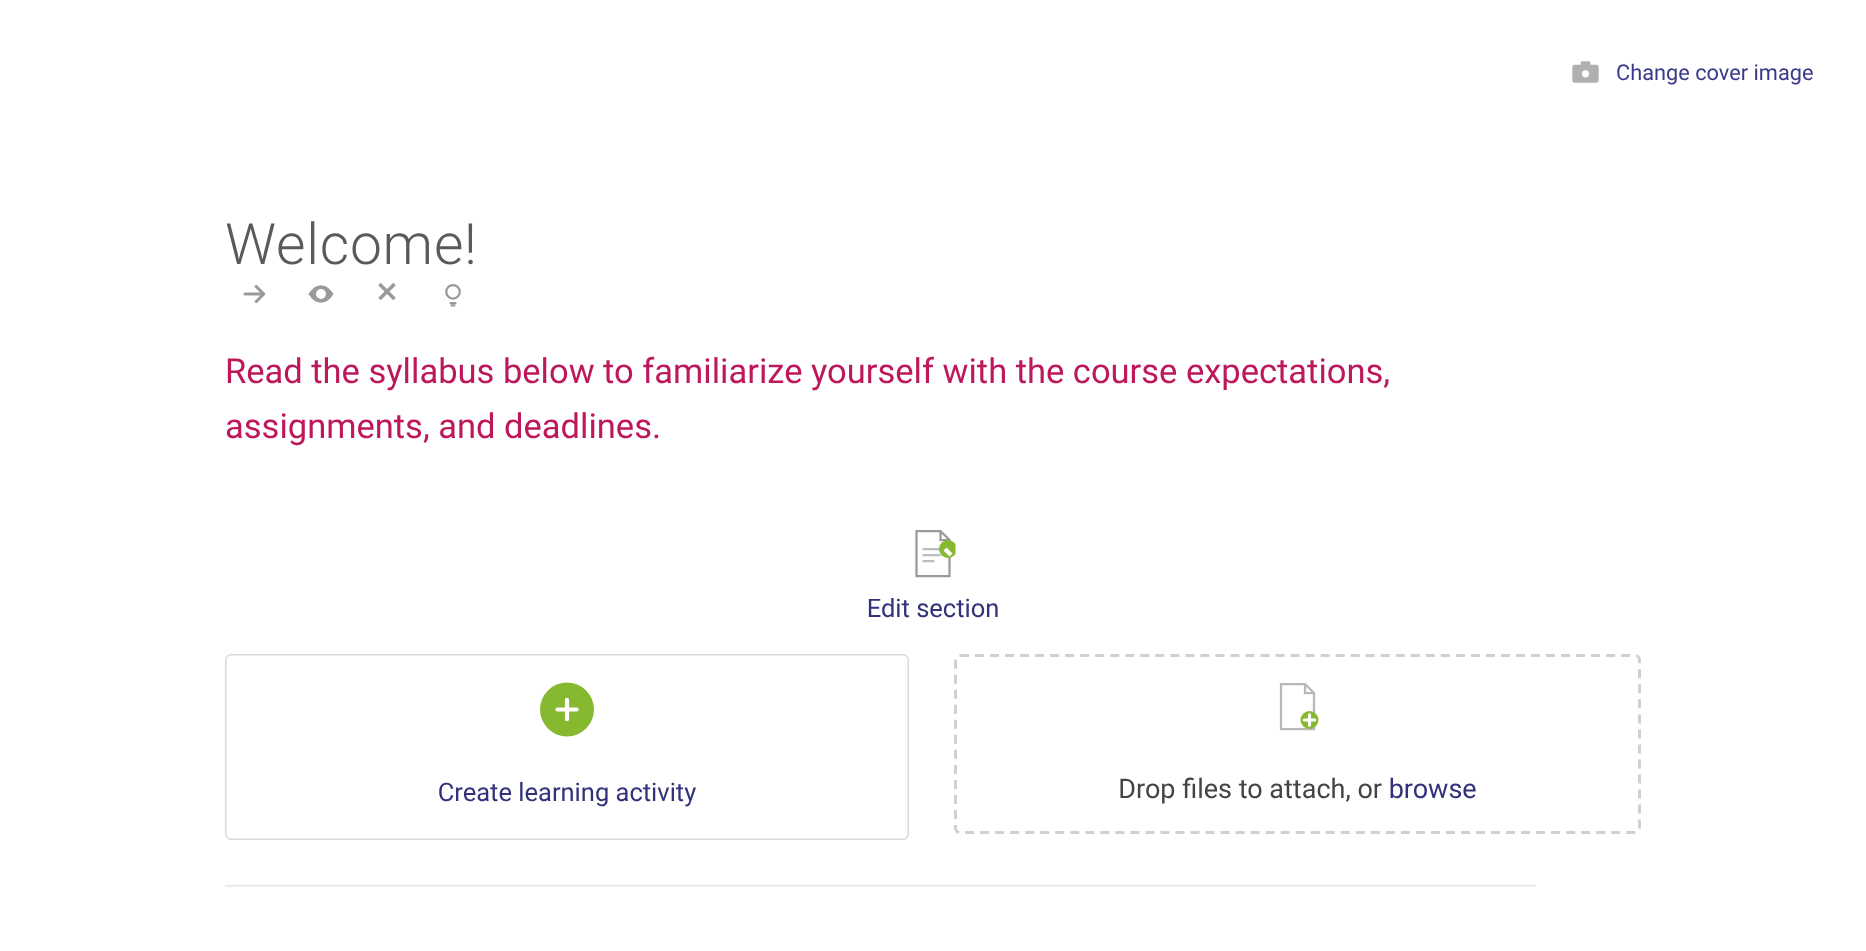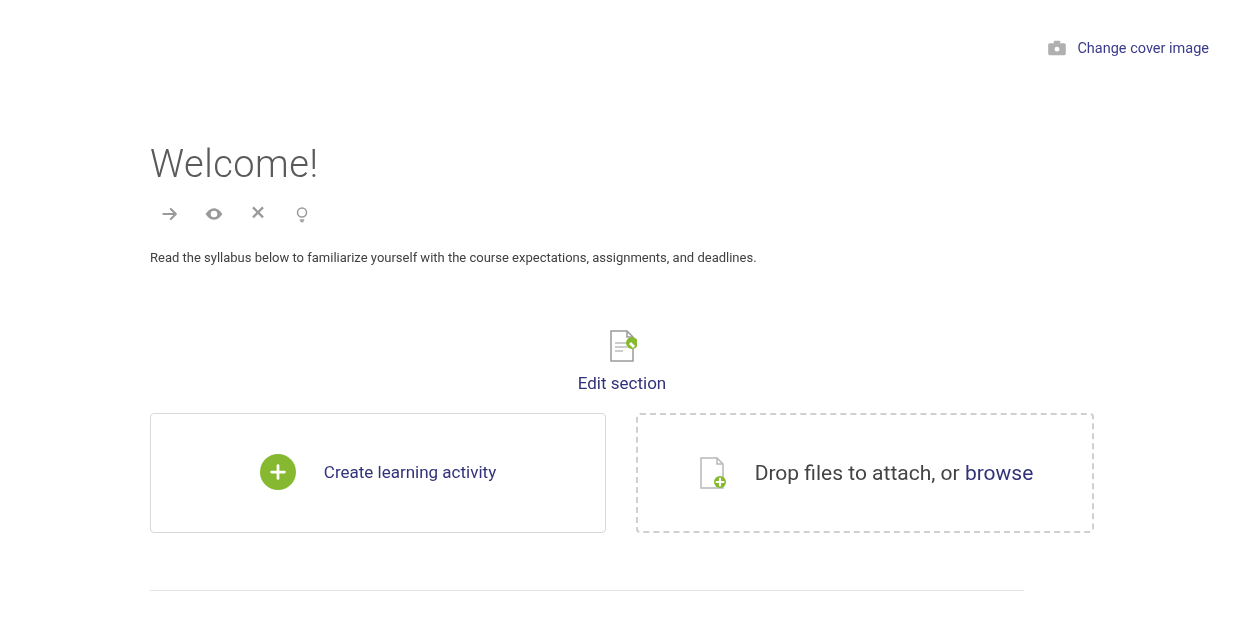--- a/index.html
+++ b/index.html
@@ -32,43 +32,42 @@
       position: absolute;
       left: 150px;
       right: 150px;
       top: 142px;
     }
     .page-title {
       font-size: 38px;
       font-weight: 300;
       color: #5a5a5a;
       letter-spacing: 0.5px;
-      margin-bottom: 18px;
     }
     .toolbar-icons {
       display: flex;
       gap: 24px;
       align-items: center;
       margin-left: 10px;
       margin-bottom: 24px;
     }
     .toolbar-icons .ticon {
       width: 20px;
       height: 20px;
       color: #9a9a9a;
       cursor: pointer;
       display: flex;
       align-items: center;
       justify-content: center;
     }
     .description {
-      font-size: 13px;
-      color: #404040;
+      font-size: 23px;
+      color: #be185d;
       line-height: 1.6;
-      margin-bottom: 60px;
+      margin-bottom: 48px;
       max-width: 820px;
     }
     .edit-section {
       display: flex;
       flex-direction: column;
       align-items: center;
       gap: 10px;
       margin: 0 auto 20px auto;
       width: fit-content;
       cursor: pointer;
@@ -84,21 +83,21 @@
     }
     .cards {
       display: flex;
       gap: 30px;
       align-items: stretch;
     }
     .card {
       flex: 1;
       min-height: 104px;
       display: flex;
-      flex-direction: row;
+      flex-direction: column;
       align-items: center;
       justify-content: center;
       gap: 28px;
       border-radius: 4px;
     }
     .card.create {
       border: 1px solid #d8d8d8;
       cursor: pointer;
       padding: 18px 0 20px 0;
     }
@@ -120,21 +119,21 @@
     .card .card-label {
       color: #32327a;
       font-size: 17px;
     }
     .drop-icon {
       width: 30px;
       height: 34px;
     }
     .drop-text {
       color: #444;
-      font-size: 21px;
+      font-size: 18px;
     }
     .drop-text .browse {
       color: #32327a;
     }
     .hr {
       position: absolute;
       left: 150px;
       right: 220px;
       top: 590px;
       height: 1px;

